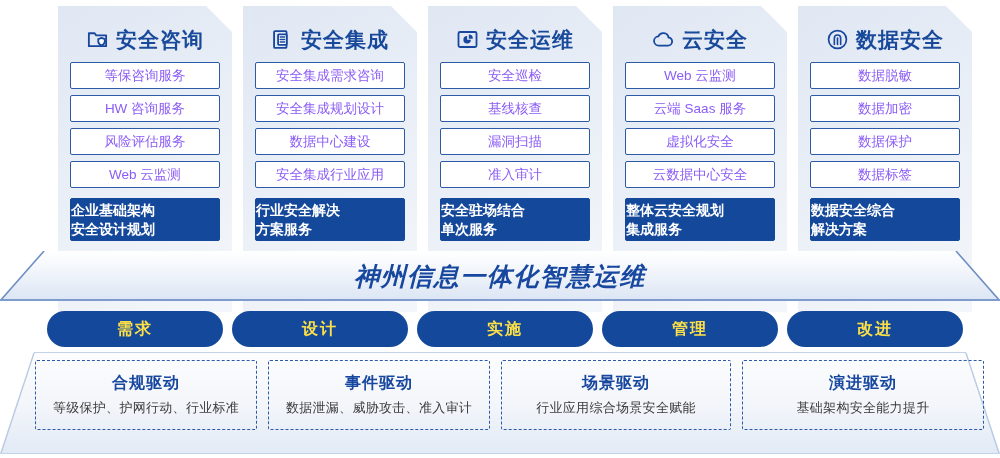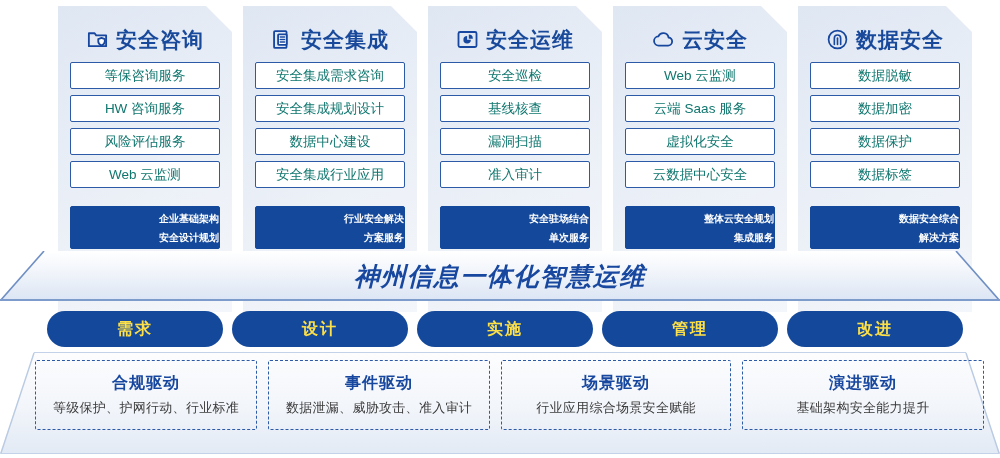--- a/index.html
+++ b/index.html
@@ -41,32 +41,32 @@
   .ico{display:inline-block;width:23px;height:23px;line-height:0;}
   .ico svg{display:block;width:23px;height:23px;}
 
   .items{padding:0 12px;}
   .item{
     height:27px;margin-bottom:6px;
     background:#ffffff;
     border:1.3px solid #2c5aa6;
     border-radius:2px;
     display:flex;align-items:center;justify-content:center;
-    font-size:13.5px;color:#0f766e;
+    font-size:13.5px;color:#8b5cf6;
     box-sizing:border-box;
     white-space:nowrap;
   }
   .item-solid{
-    margin-top:18px;
+    margin-top:10px;
     height:43px;
     background:#14489a;
     border:1px solid #14489a;
     border-radius:2px;
-    display:flex;flex-direction:column;align-items:flex-end;justify-content:center;
-    color:#ffffff;font-size:10px;font-weight:bold;line-height:19px;
+    display:flex;flex-direction:column;align-items:flex-start;justify-content:center;
+    color:#ffffff;font-size:14px;font-weight:bold;line-height:19px;
     box-sizing:border-box;
   }
 
   
   .banner{
     position:absolute;left:0;top:251px;width:1000px;height:50px;
   }
   .banner-shape{
     position:absolute;inset:0;
     background:linear-gradient(180deg,#ffffff 0%,#f0f4fa 45%,#dbe5f4 100%);

